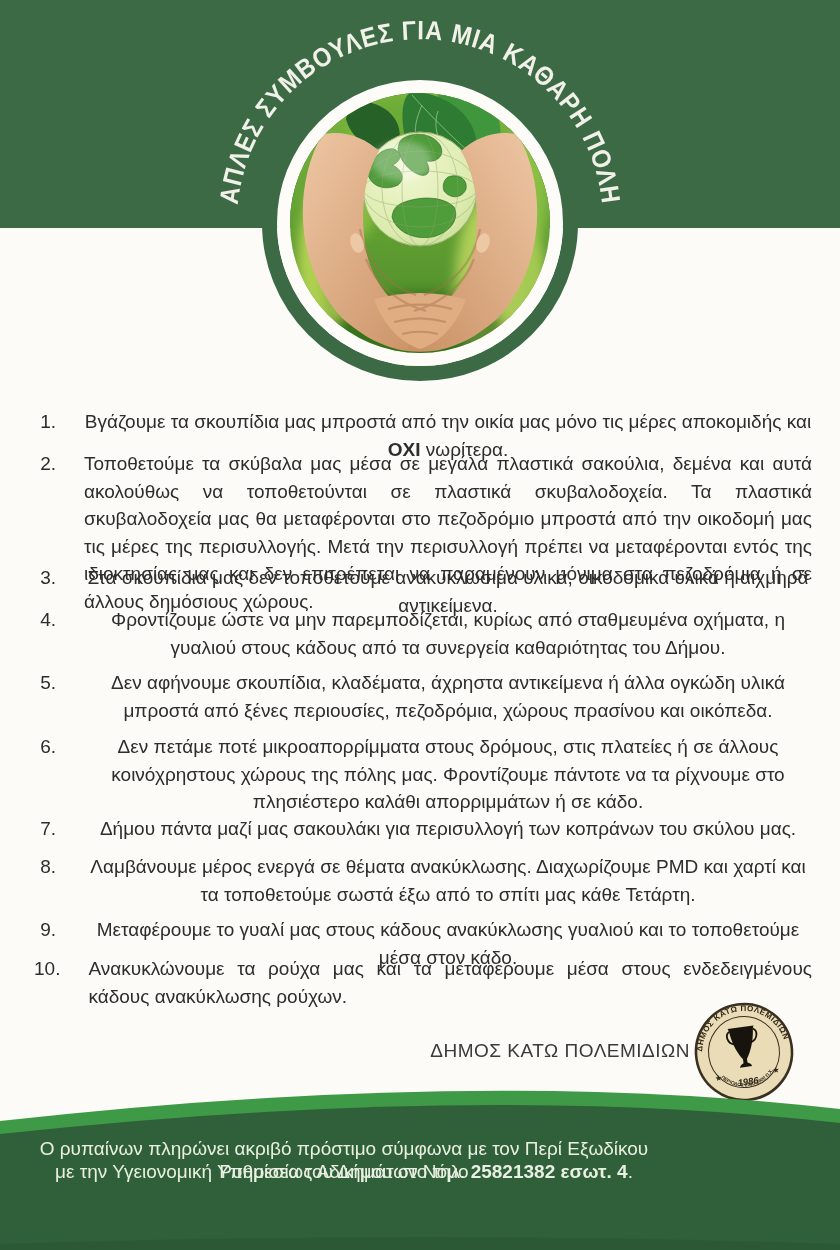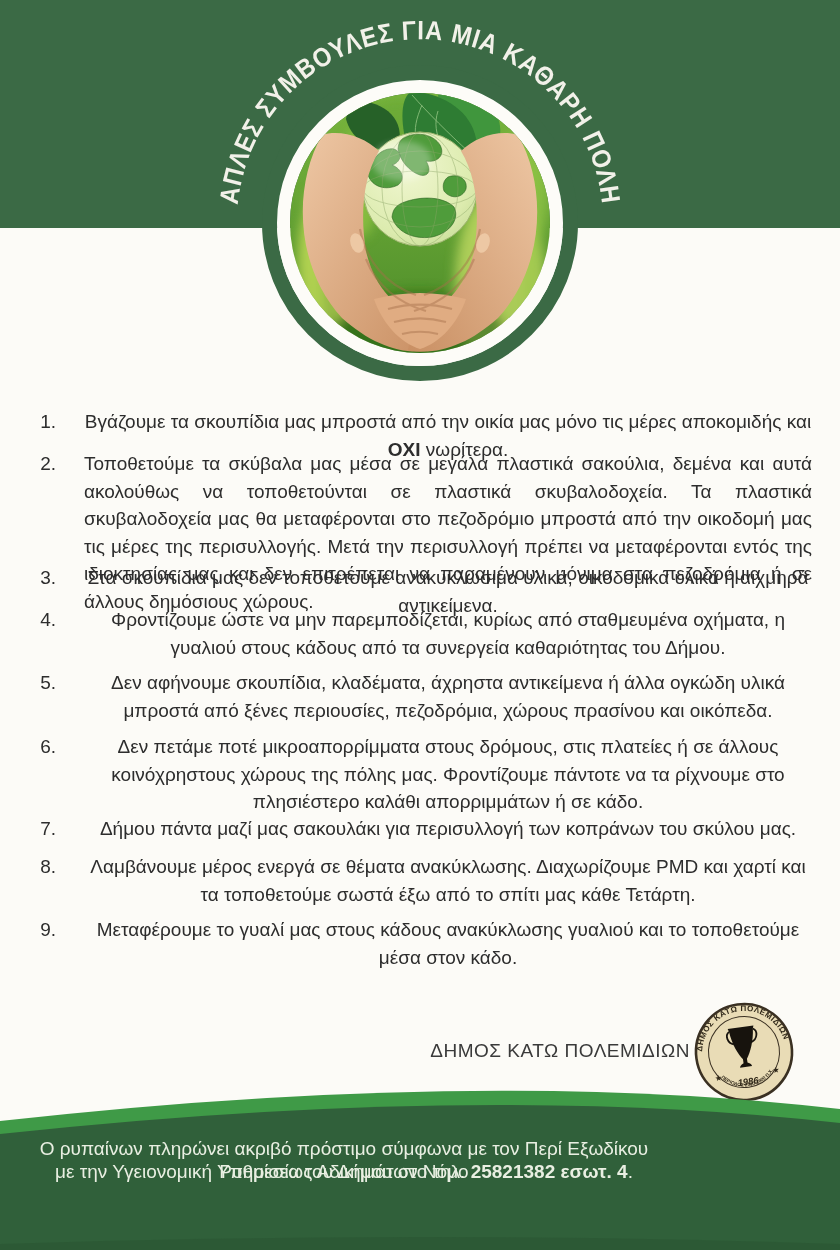--- a/index.html
+++ b/index.html
@@ -170,20 +170,24 @@
         <div class="tip-text"><span>Δήμου πάντα μαζί μας σακουλάκι για περισυλλογή των κοπράνων του σκύλου μας.</span></div>
       </div>
       <div class="tip tip-8">
         <span class="tip-num">8.</span>
         <div class="tip-text"><span>Λαμβάνουμε μέρος ενεργά σε θέματα ανακύκλωσης. Διαχωρίζουμε PMD και χαρτί και τα τοποθετούμε σωστά έξω από το σπίτι μας κάθε Τετάρτη.</span></div>
       </div>
       <div class="tip tip-9">
         <span class="tip-num">9.</span>
         <div class="tip-text"><span>Μεταφέρουμε το γυαλί μας στους κάδους ανακύκλωσης γυαλιού και το τοποθετούμε μέσα στον κάδο.</span></div>
       </div>
+      <div class="tip tip-10">
+        <span class="tip-num">10.</span>
+        <div class="tip-text justify"><span>Ανακυκλώνουμε τα ρούχα μας και τα μεταφέρουμε μέσα στους ενδεδειγμένους κάδους ανακύκλωσης ρούχων.</span></div>
+      </div>
     </div>
 
   <div class="municipality">ΔΗΜΟΣ ΚΑΤΩ ΠΟΛΕΜΙΔΙΩΝ</div>
 
   <svg class="seal" width="104" height="104" viewBox="-52 -52 104 104">
     <g transform="rotate(-8)">
       <circle r="48" fill="#e9dcb6" stroke="#3a3022" stroke-width="2.6"></circle>
       <circle r="35.5" fill="none" stroke="#3a3022" stroke-width="1"></circle>
       <path id="sealTop" d="M -40.5 12 A 42 42 0 1 1 40.5 12" fill="none"></path>
       <text font-size="8" font-weight="bold" fill="#2f2718" letter-spacing="0.5">

